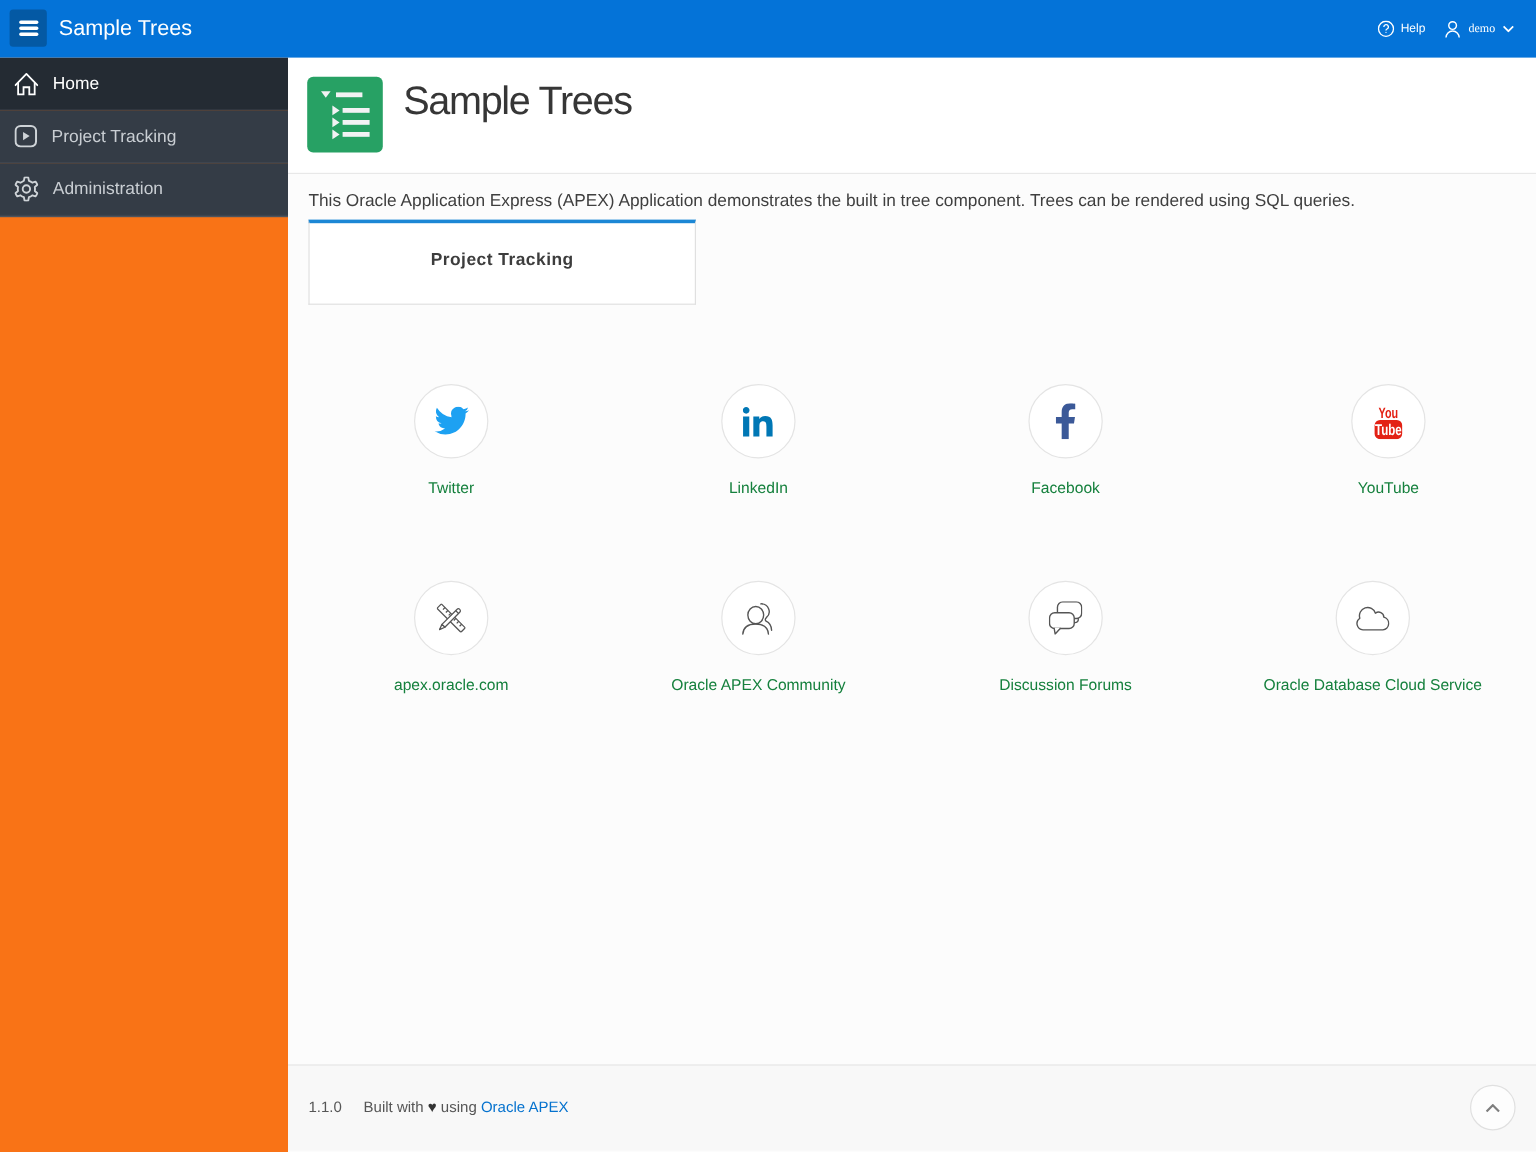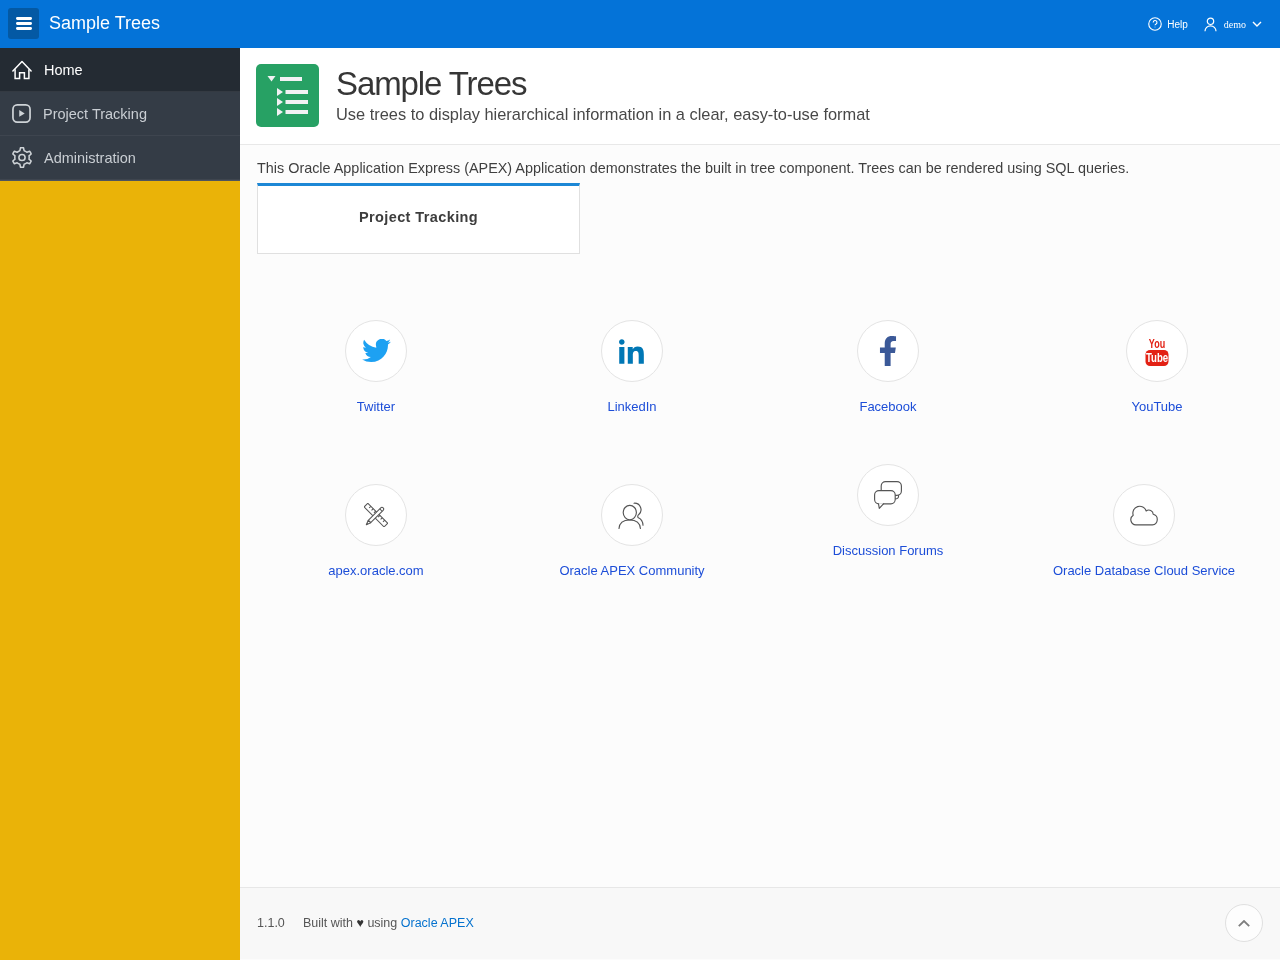--- a/index.html
+++ b/index.html
@@ -12,42 +12,42 @@
   .burger span { position:absolute; left:8px; width:15.5px; height:2.8px; background:#fff; border-radius:1.4px; }
   .burger span:nth-child(1){ top:9px; } .burger span:nth-child(2){ top:14px; } .burger span:nth-child(3){ top:19px; }
   .hdr-title { position:absolute; left:49px; top:13px; color:#fff; font-size:18px; font-weight:400; }
   .hdr-right { position:absolute; right:18px; top:0; height:48px; display:flex; align-items:center; color:#fff; font-size:10px; }
   .hdr-right svg { display:block; }
   .help-lbl { margin-left:5px; }
   .user { margin-left:16px; display:flex; align-items:center;font-family:Liberation Serif, serif; }
   .user-lbl { margin-left:7px; margin-right:6px; }
 
   
-  .side { position:absolute; left:0; top:48px; width:240px; height:912px; background:#eab308; }
+  .side { position:absolute; left:0; top:48px; width:240px; height:912px; background:#f97316; }
   .side-item { position:relative; height:44px; background:#343c46; display:flex; align-items:center; color:#c9ced3; font-size:14.5px; border-bottom:1px solid #3e454f; }
   .side-item.active { background:#242b33; color:#fff; border-bottom:1px solid #343a42; }
   .side-item svg { margin-left:12px; margin-right:12px; flex:0 0 auto; }
   .side-sep { height:1px; background:#4d545e; }
 
   
   .main { position:absolute; left:240px; top:48px; width:1040px; height:912px; background:#fcfcfc; }
   .pg-hdr { position:absolute; left:0; top:0; width:1040px; height:97px; background:#fff; border-bottom:1px solid #e8e8e8; }
   .pg-icon { position:absolute; left:16px; top:16px; width:63px; height:63px; background:#27a164; border-radius:5px; }
   .pg-title { position:absolute; left:96px; top:17px; font-size:33px; font-weight:400; letter-spacing:-1.1px; color:#363636; }
   .pg-sub { position:absolute; left:96px; top:57px; font-size:16.4px; color:#484848; }
 
   .body-txt { position:absolute; left:17px; top:112px; font-size:14.4px; color:#3f3f3f; }
 
   .card { position:absolute; left:17px; top:135px; width:323px; height:71px; background:#fff; border:1px solid #e0e0e0; border-top:3px solid #1c87d5; }
   .card-txt { position:absolute; left:0; top:23px; width:100%; text-align:center; font-size:14.5px; letter-spacing:0.4px; font-weight:bold; color:#3d3d3d; }
 
   
   .cell { position:absolute; width:200px; text-align:center; }
   .circ { width:62px; height:62px; border-radius:50%; background:#fff; border:1px solid #e4e4e4; margin:0 auto; display:flex; align-items:center; justify-content:center; }
-  .cell-lbl { margin-top:17px; font-size:13px; color:#1d4ed8; }
+  .cell-lbl { margin-top:17px; font-size:13px; color:#15803d; }
 
   
   .foot { position:absolute; left:0; top:839px; width:1040px; height:72px; background:#f8f8f8; border-top:1px solid #e7e7e7; font-size:12.5px; color:#565656; }
   .foot .ver { position:absolute; left:17px; top:28px; }
   .foot .built { position:absolute; left:63px; top:28px; }
   .foot a { color:#0572ce; text-decoration:none; }
   .totop { position:absolute; right:17px; top:16px; width:38px; height:38px; border-radius:50%; background:#fdfdfd; border:1px solid #e0e0e0; display:flex; align-items:center; justify-content:center; }
 </style>
 </head>
 <body>
@@ -62,21 +62,20 @@
           <path d="M21 24 L27 28 L21 32 Z"></path>
           <rect x="29.5" y="26" width="22.5" height="4"></rect>
           <path d="M21 34 L27 38 L21 42 Z"></path>
           <rect x="29.5" y="36" width="22.5" height="4"></rect>
           <path d="M21 44 L27 48 L21 52 Z"></path>
           <rect x="29.5" y="46" width="22.5" height="4"></rect>
         </g>
       </svg>
     </div>
     <div class="pg-title">Sample Trees</div>
-    <div class="pg-sub">Use trees to display hierarchical information in a clear, easy-to-use format</div>
   </div>
 
   <div class="body-txt">This Oracle Application Express (APEX) Application demonstrates the built in tree component. Trees can be rendered using SQL queries.</div>
 
   <div class="card">
       <div class="card-txt">Project Tracking</div>
     </div>
 
   <div class="cell" style="left:36px; top:272px;">
     <div class="circ">
@@ -133,21 +132,21 @@
   <div class="cell" style="left:292px; top:436px;">
     <div class="circ">
       <svg width="29" height="27" viewBox="0 0 29 27" fill="none" stroke="#555" stroke-width="1.15" stroke-linecap="round">
         <path d="M16 1.2 a6.5 6.5 0 0 1 4.6 11.5 c-1 1 -1.2 2.1 -0.2 3 c2.9 1.3 4.4 3.7 4.6 7.5"></path>
         <path d="M1 26.5 c0.4 -5.5 4.3 -8.5 10.7 -8.5 c6.4 0 10.3 3 10.7 8.5"></path>
         <ellipse cx="11.8" cy="10.6" rx="6.6" ry="7.2" fill="#fff"></ellipse>
       </svg>
     </div>
     <div class="cell-lbl">Oracle APEX Community</div>
   </div>
-  <div class="cell" style="left:548px; top:416px;">
+  <div class="cell" style="left:548px; top:436px;">
     <div class="circ">
       <svg width="28" height="28" viewBox="0 0 28 28" fill="none" stroke="#555" stroke-width="1.15" stroke-linejoin="round">
         <rect x="7.2" y="0.6" width="20.2" height="13.8" rx="4.4"></rect>
         <path d="M24.6 14.4 c0.2 2.6 -1.2 3.7 -3.5 3.4" stroke-linecap="round"></path>
         <rect x="0.6" y="9.6" width="20.6" height="13.2" rx="4.3" fill="#fff"></rect>
         <path d="M4.4 22.3 L5.3 27.4 L9.9 22.3" fill="#fff"></path>
       </svg>
     </div>
     <div class="cell-lbl">Discussion Forums</div>
   </div>

